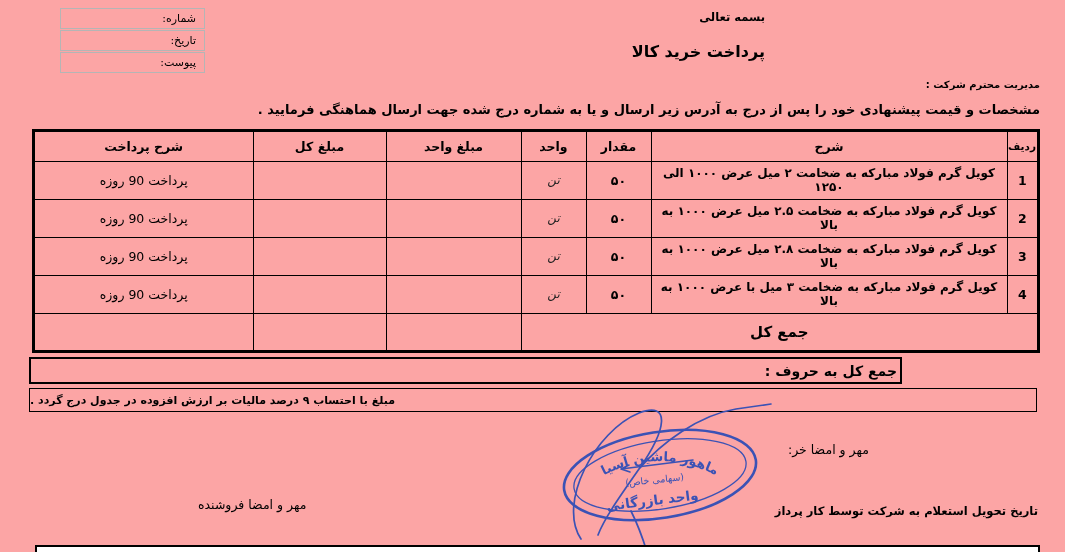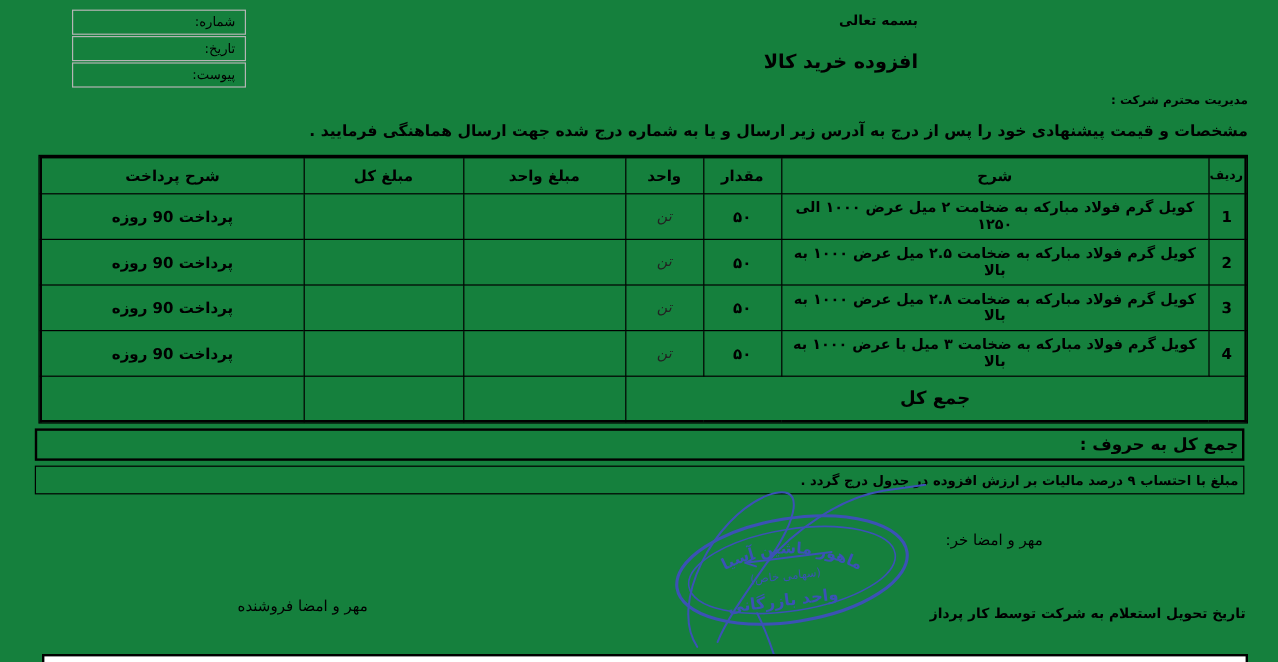--- a/index.html
+++ b/index.html
@@ -1,17 +1,17 @@
 <!DOCTYPE html>
 <html lang="fa" dir="rtl"><head>
 <meta charset="utf-8">
 <style>
   html,body{margin:0;padding:0;background:#fff;}
   .page{
-    position:relative;width:1065px;height:552px;background:#15803d;
+    position:relative;width:1065px;height:552px;background:#fca5a5;
     overflow:hidden;font-family:"DejaVu Sans",sans-serif;color:#000;direction:rtl;
   }
   
   .meta-box{
     position:absolute;left:60px;width:145px;height:21px;border:1px solid #b5b5b5;
     display:flex;align-items:center;justify-content:flex-start;
     padding-right:8px;box-sizing:border-box;font-size:11px;direction:rtl;
   }
   
   .hdr{position:absolute;left:555px;width:210px;}
@@ -30,32 +30,32 @@
     padding:0 2px;box-sizing:border-box;overflow:hidden;
   }
   table.items{border:2.5px solid #000;outline:1px solid #000;}
   th.h{font-size:12.5px;font-weight:bold;height:30px;}
   th.h-no{font-size:10.5px;}
   tr.datarow{height:38px;}
   td.c-no{font-size:12.5px;font-weight:bold;}
   td.c-desc{font-size:12px;font-weight:bold;}
   td.c-qty{font-size:12.5px;font-weight:bold;}
   td.c-unit{font-size:12px;font-style:italic;color:#222;}
-  td.c-pay{font-size:12.5px;font-weight:bold;}
+  td.c-pay{font-size:12.5px;font-weight:normal;}
   td.c-total-label{font-size:15px;font-weight:bold;}
   
   .words-box{
-    position:absolute;left:29px;top:357px;width:1008px;height:27px;border:2px solid #000;
+    position:absolute;left:29px;top:357px;width:873px;height:27px;border:2px solid #000;
     box-sizing:border-box;display:flex;align-items:center;padding-right:3px;
     font-size:14px;font-weight:bold;
   }
   .vat-box{
     position:absolute;left:29px;top:388px;width:1008px;height:24px;border:1.6px solid #000;
     box-sizing:border-box;display:flex;align-items:center;padding-right:4px;
-    font-size:11px;font-weight:600;
+    font-size:11px;font-weight:600;justify-content:flex-end;
   }
   
   .sig{position:absolute;font-size:12.5px;font-weight:500;}
   .sig-buyer{left:753px;top:442px;margin-left:35px;}
   .sig-seller{left:198px;top:449px;margin-top:48px;}
   
   .delivery-note{position:absolute;right:27px;top:504px;font-size:11.5px;font-weight:bold;}
   .bottom-box{
     position:absolute;left:35px;top:545px;width:1005px;height:40px;
     border:2.5px solid #000;box-sizing:border-box;background:#fff;
@@ -75,21 +75,21 @@
     <span>تاریخ:</span>
   </div>
   <div class="meta-box" style="top:52px;">
     <span>پیوست:</span>
   </div>
 
   <div class="hdr" style="top:10px;">
     <div class="bismillah">بسمه تعالی</div>
   </div>
   <div class="hdr" style="top:42px;">
-    <div class="doc-title">افزوده خرید کالا</div>
+    <div class="doc-title">پرداخت خرید کالا</div>
   </div>
 
   <div class="salutation">مدیریت محترم شرکت :</div>
   <div class="instruction">مشخصات و قیمت پیشنهادی خود را پس از درج به آدرس زیر ارسال و یا به شماره درج شده جهت ارسال هماهنگی فرمایید .</div>
 
   <table class="items">
     <colgroup>
       <col style="width:31px;">
         <col style="width:356px;">
         <col style="width:65px;">

